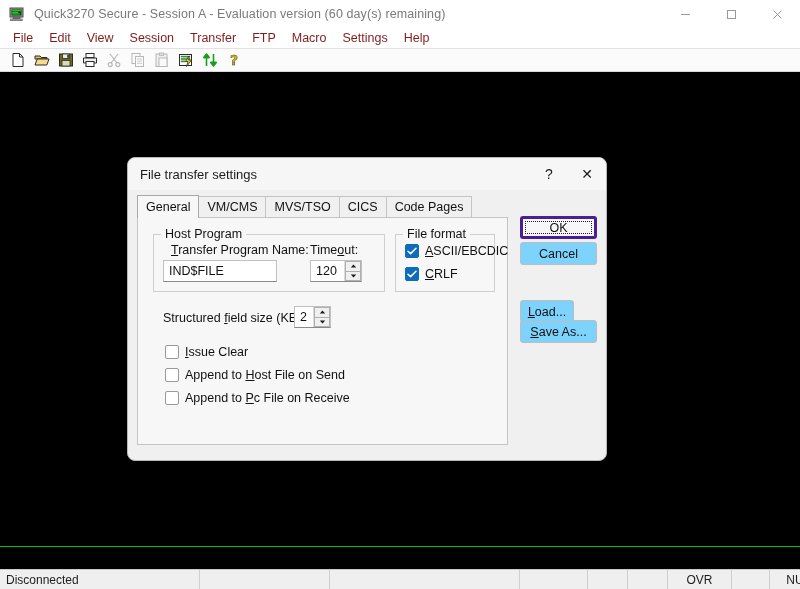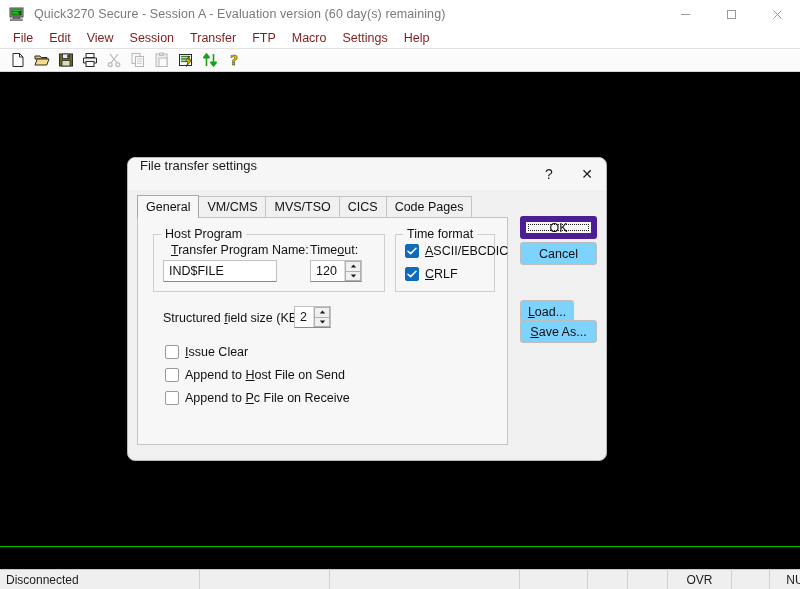--- a/index.html
+++ b/index.html
@@ -137,20 +137,21 @@
     box-shadow: 0 6px 18px rgba(0,0,0,0.30), 0 1px 4px rgba(0,0,0,0.20);
   }
   .dlg-title {
     position: absolute;
     left: 0; top: 0;
     width: 478px; height: 32px;
     background: #f6f6f6;
     border-top-left-radius: 7px;
     border-top-right-radius: 7px;
     display: flex;
+    align-items: center;
   }
   .dlg-title-text {
     margin-left: 12px;
     font-size: 13px;
     color: #1b1b1b;
     white-space: nowrap;
   }
   .dlg-title-btns {
     position: absolute;
     right: 0; top: 0;
@@ -308,21 +309,21 @@
     border: 1px solid #bdbdbd;
     border-radius: 3px;
     display: flex;
     align-items: center;
     justify-content: center;
     font-size: 12.5px;
     color: #111111;
     white-space: nowrap;
   }
   .dbtn.default {
-    border: 6px solid #4c1d95;
+    border: 3px solid #4c1d95;
     background: #f7f7f7;
   }
   .dbtn.default .focusring {
     position: absolute;
     left: 2px; top: 2px; right: 2px; bottom: 2px;
     border: 1px dotted #1b1b1b;
   }
   .dbtn u { text-decoration: underline; }
 </style>
 </head>
@@ -505,21 +506,21 @@
           </div>
           <div class="spin-btn">
             <svg width="7" height="4" viewBox="0 0 7 4">
                 <path d="M3.5 3.4 L0.8 0.6 H6.2 Z" fill="#1b1b1b"></path>
               </svg>
           </div>
         </div>
       </div>
 
       <div class="group" style="left:257px; top:16px; width:100px; height:58px;">
-        <div class="group-label">Time format</div>
+        <div class="group-label">File format</div>
       </div>
 
       <div class="cb-row" style="left:267px; top:26px;">
         <div class="cb-box checked">
           <svg width="10" height="8" viewBox="0 0 10 8">
               <path d="M1 4.2 L3.6 6.6 L9 1.3" fill="none" stroke="#ffffff" stroke-width="1.5" stroke-linecap="round" stroke-linejoin="round"></path>
             </svg>
         </div>
         <span class="cb-label"><u>A</u><span>SCII/EBCDIC</span></span>
       </div>

